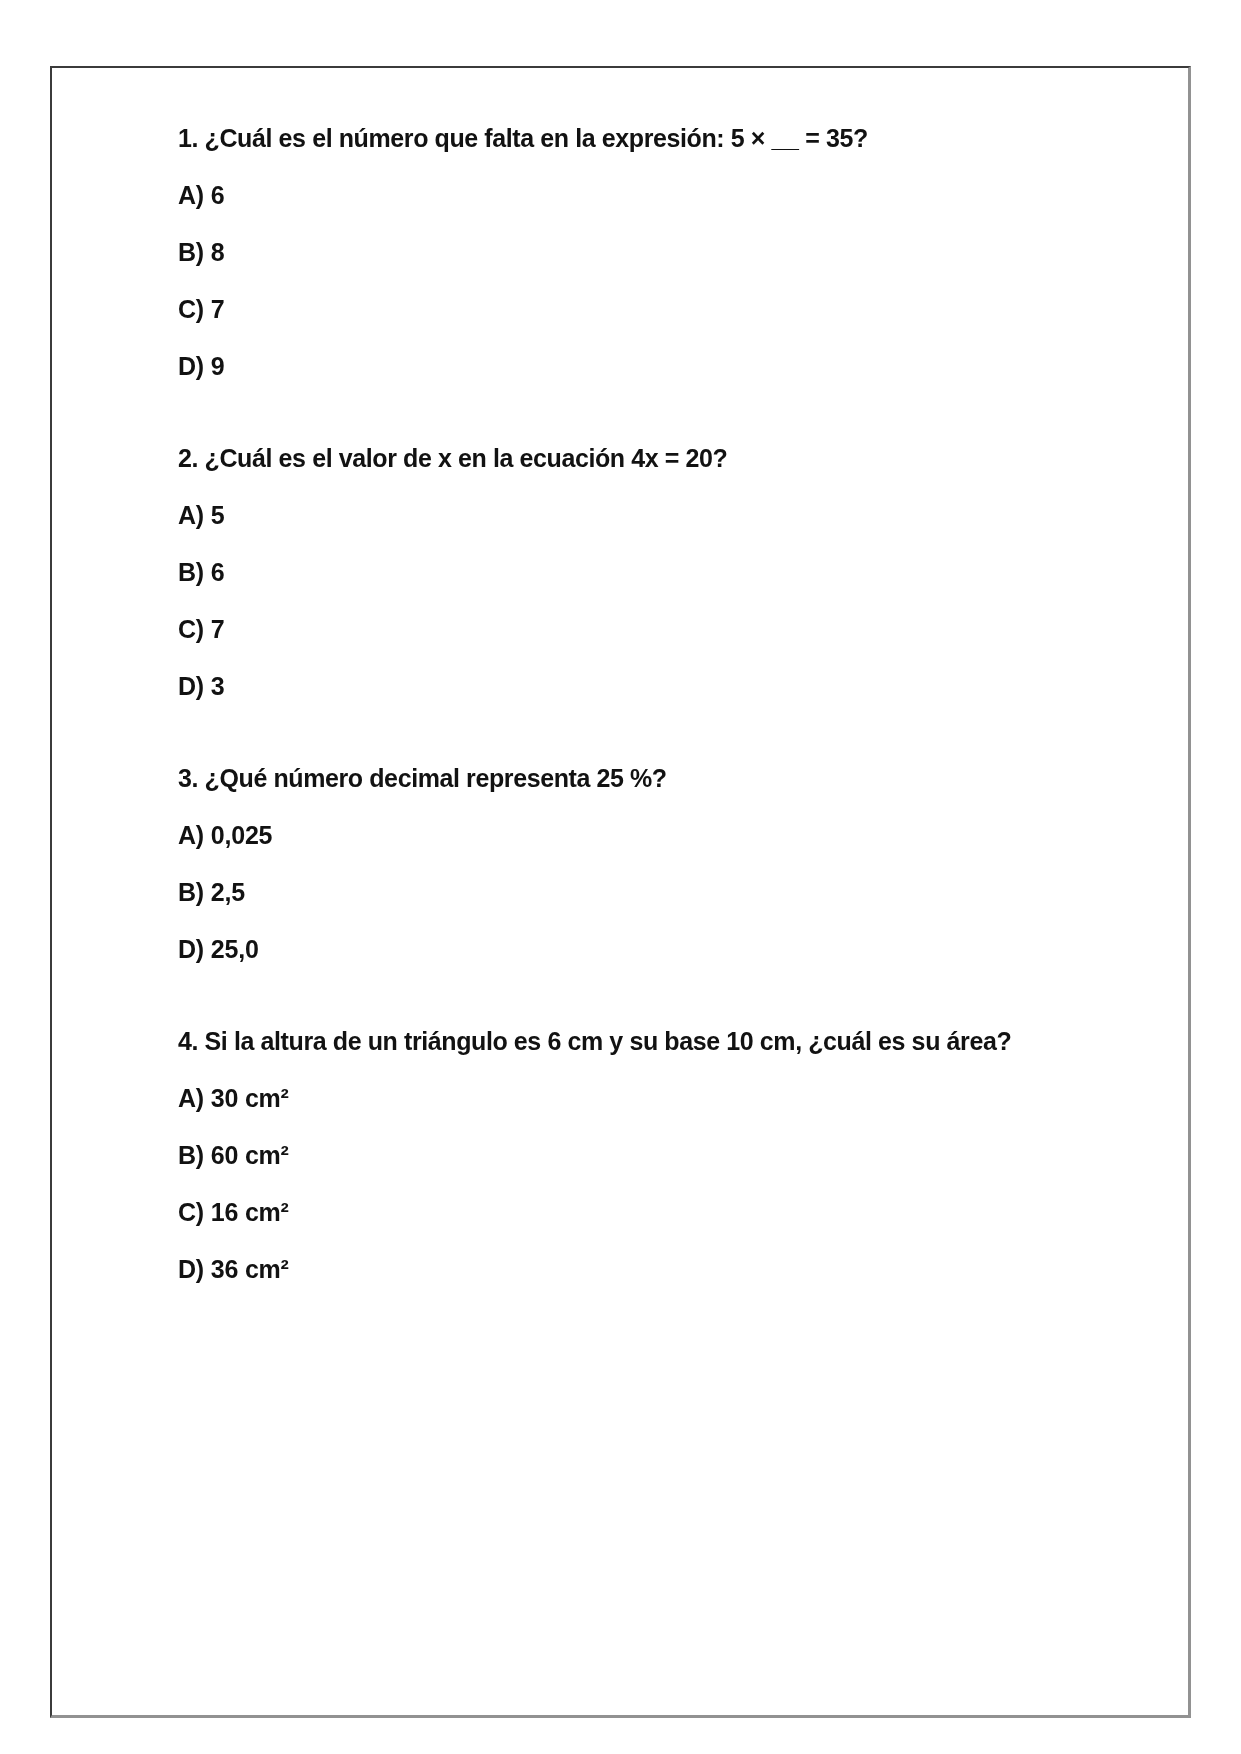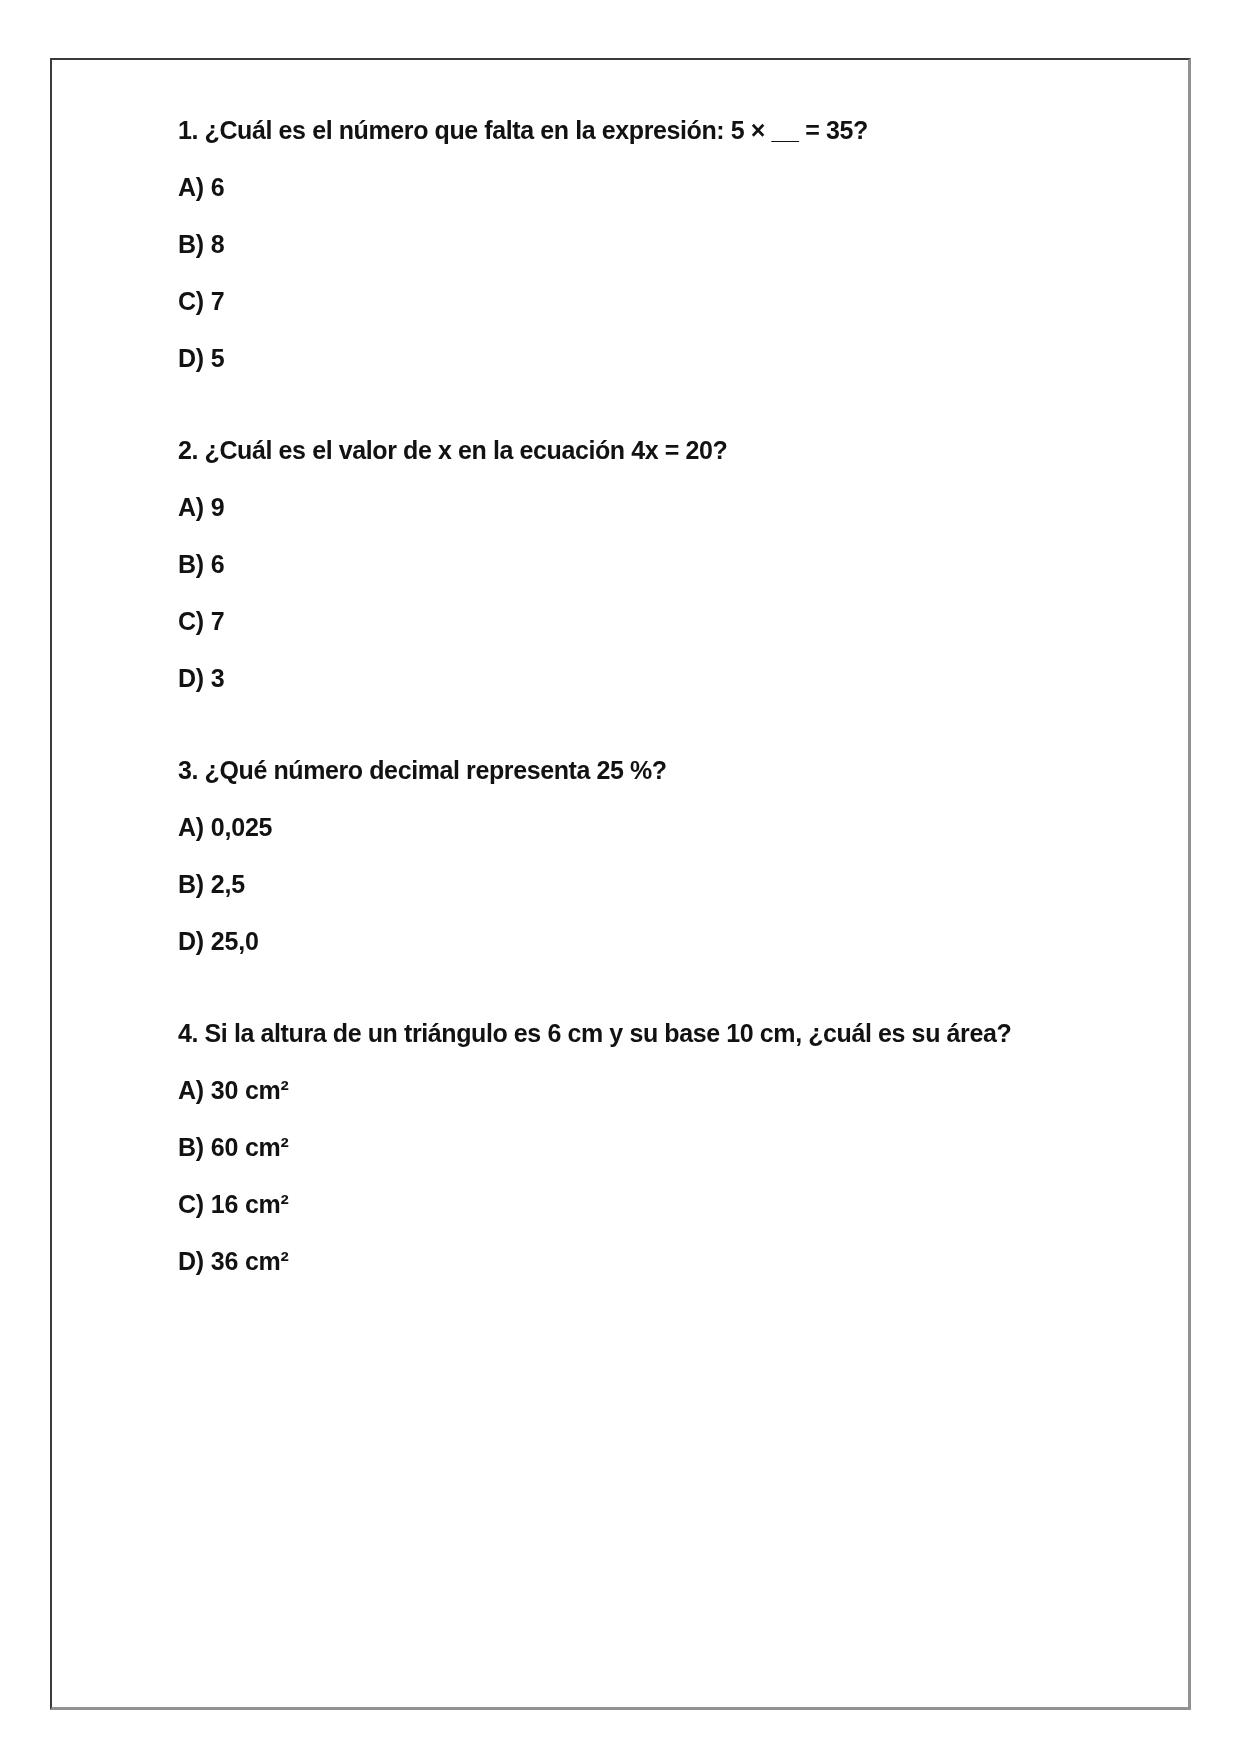--- a/index.html
+++ b/index.html
@@ -11,21 +11,21 @@
     width: 1241px;
     height: 1754px;
     position: relative;
     overflow: hidden;
     font-family: "Liberation Sans", sans-serif;
     color: #121212;
   }
   .page-frame {
     position: absolute;
     left: 50px;
-    top: 58px;
+    top: 66px;
     width: 1141px;
     height: 1652px;
     box-sizing: border-box;
     border-top: 2px solid #3b3b3b;
     border-left: 2px solid #3b3b3b;
     border-right: 3px solid #929292;
     border-bottom: 3px solid #929292;
     padding: 54px 21px 0 126px;
     background: #ffffff;
   }
@@ -50,26 +50,26 @@
 </head>
 <body>
 
 <div class="page-frame">
 
   <section class="question-block">
     <p class="q-title">1. ¿Cuál es el número que falta en la expresión: 5 × __ = 35?</p>
     <p class="q-option">A) 6</p>
     <p class="q-option">B) 8</p>
     <p class="q-option">C) 7</p>
-    <p class="q-option">D) 5</p>
+    <p class="q-option">D) 9</p>
   </section>
 
   <section class="question-block">
     <p class="q-title">2. ¿Cuál es el valor de x en la ecuación 4x = 20?</p>
-    <p class="q-option">A) 9</p>
+    <p class="q-option">A) 5</p>
     <p class="q-option">B) 6</p>
     <p class="q-option">C) 7</p>
     <p class="q-option">D) 3</p>
   </section>
 
   <section class="question-block">
     <p class="q-title">3. ¿Qué número decimal representa 25 %?</p>
     <p class="q-option">A) 0,025</p>
     <p class="q-option">B) 2,5</p>
     <p class="q-option">D) 25,0</p>

